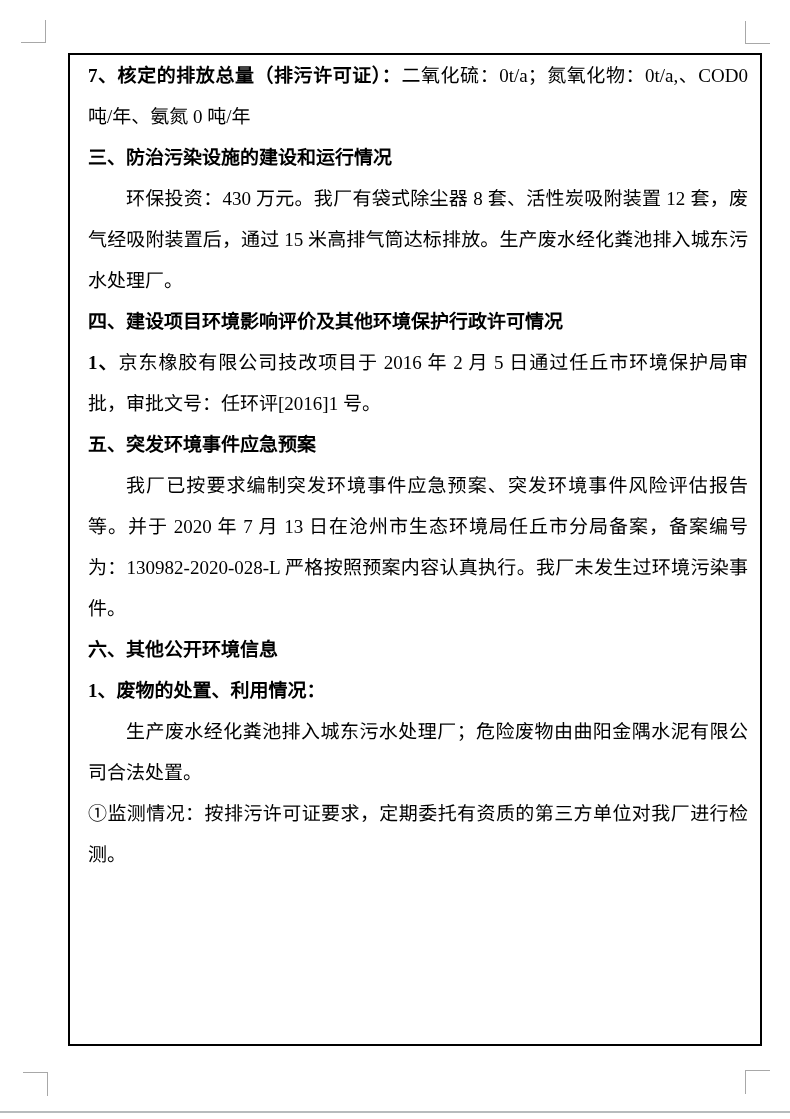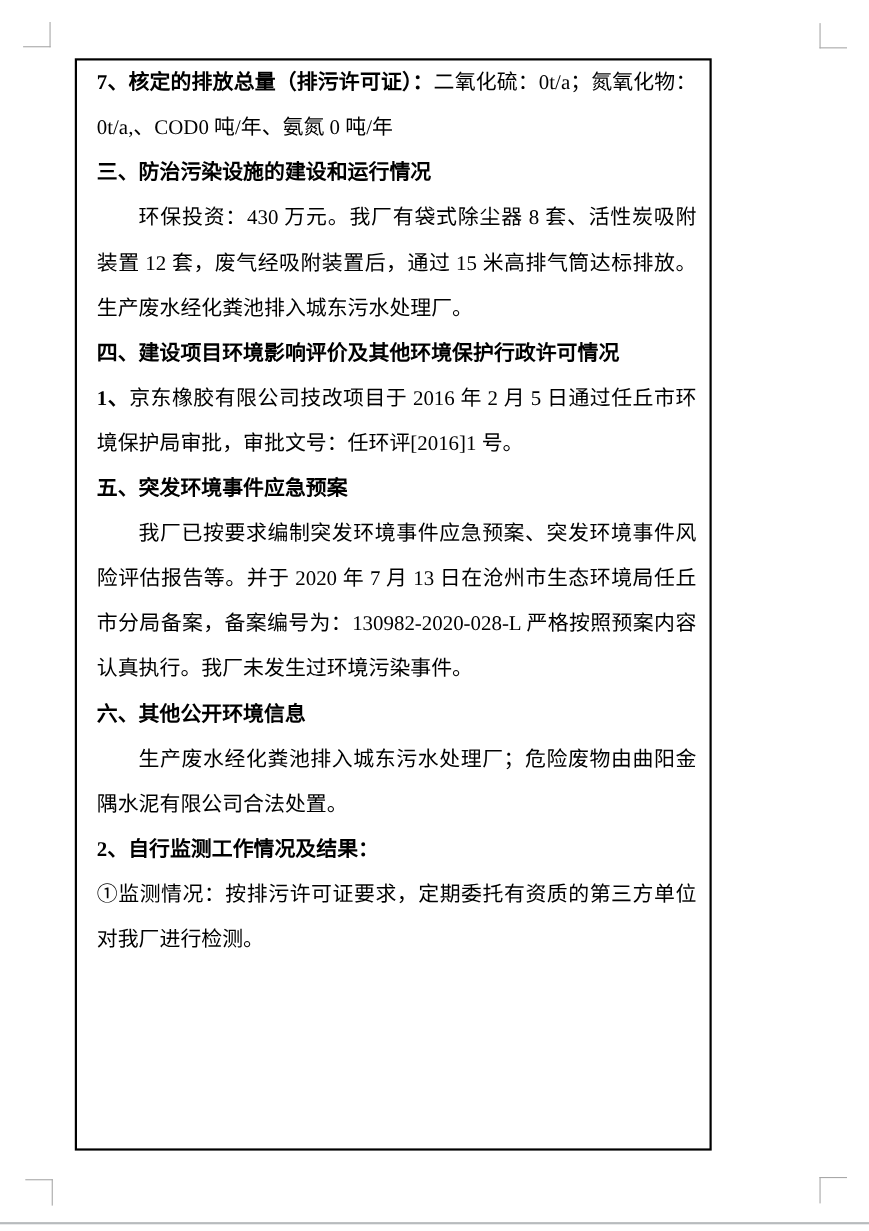--- a/index.html
+++ b/index.html
@@ -24,21 +24,21 @@
   .crop.tl { left: 21px;  top: 20px;   border-right: 1px solid #a8a8a8; border-bottom: 1px solid #a8a8a8; }
   .crop.tr { left: 745px; top: 21px;   border-left:  1px solid #a8a8a8; border-bottom: 1px solid #a8a8a8; }
   .crop.bl { left: 23px;  top: 1072px; border-right: 1px solid #a8a8a8; border-top:    1px solid #a8a8a8; height: 23px; }
   .crop.br { left: 745px; top: 1070px; border-left:  1px solid #a8a8a8; border-top:    1px solid #a8a8a8; height: 23px; }
 
   
   .cell {
     position: absolute;
     left: 68px;
     top: 53px;
-    width: 579px;
+    width: 694px;
     height: 993px;
     box-sizing: border-box;
     border: 2px solid #000000;
     padding: 0 12px 0 18px;
     overflow: hidden;
   }
   .para {
     margin: 0;
     font-size: 19px;
     line-height: 41px;
@@ -78,23 +78,23 @@
 
   <p class="para"><span class="b">1、</span><span>京东橡胶有限公司技改项目于 2016 年 2 月 5 日通过任丘市环境保护局审批，审批文号：任环评[2016]1 号。</span></p>
 
 
   <p class="para"><span class="b">五、突发环境事件应急预案</span></p>
 
   <p class="para indent"><span>我厂已按要求编制突发环境事件应急预案、突发环境事件风险评估报告等。并于 2020 年 7 月 13 日在沧州市生态环境局任丘市分局备案，备案编号为：130982-2020-028-L 严格按照预案内容认真执行。我厂未发生过环境污染事件。</span></p>
 
   <p class="para"><span class="b">六、其他公开环境信息</span></p>
 
+  <p class="para"><span class="b">1、废物的处置、利用情况：</span></p>
 
   <p class="para indent"><span>生产废水经化粪池排入城东污水处理厂；危险废物由曲阳金隅水泥有限公司合法处置。</span></p>
 
-  <p class="para"><span class="b">2、自行监测工作情况及结果：</span></p>
 
   <p class="para"><span>①监测情况：按排污许可证要求，定期委托有资质的第三方单位对我厂进行检测。</span></p>
 
 
 </div>
 
 <div class="page-boundary"></div>
 
 </body></html>

